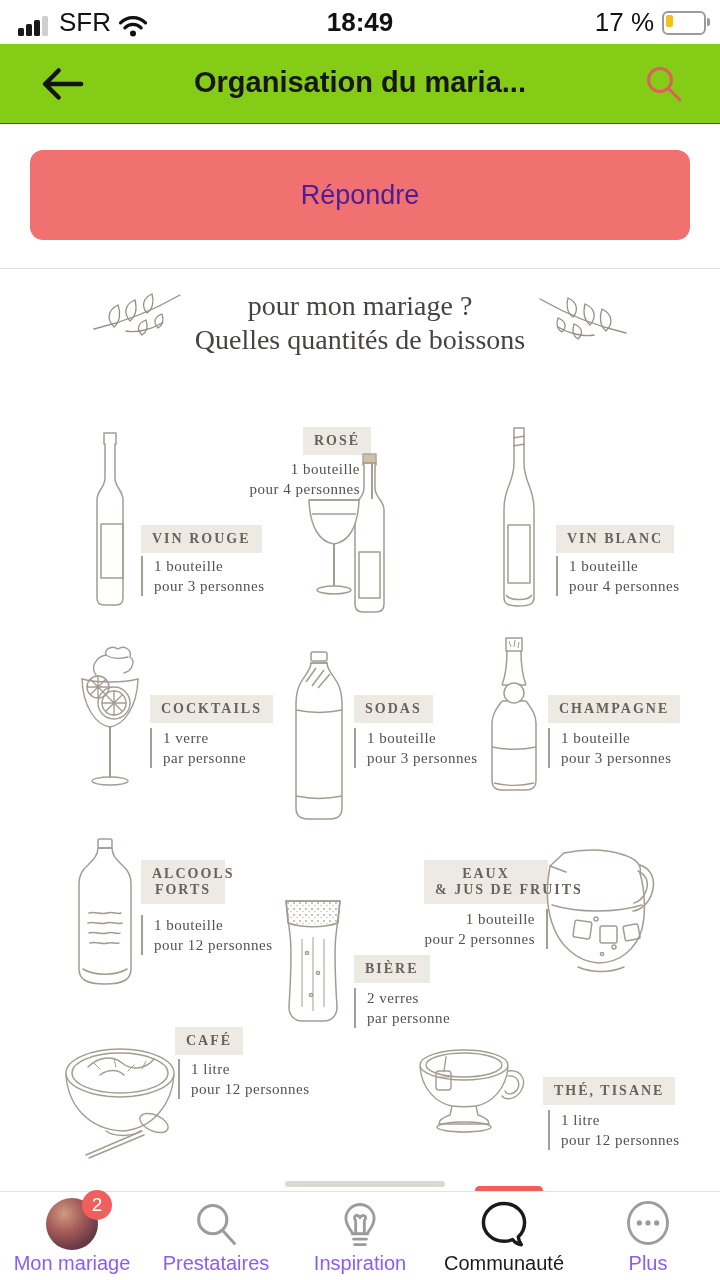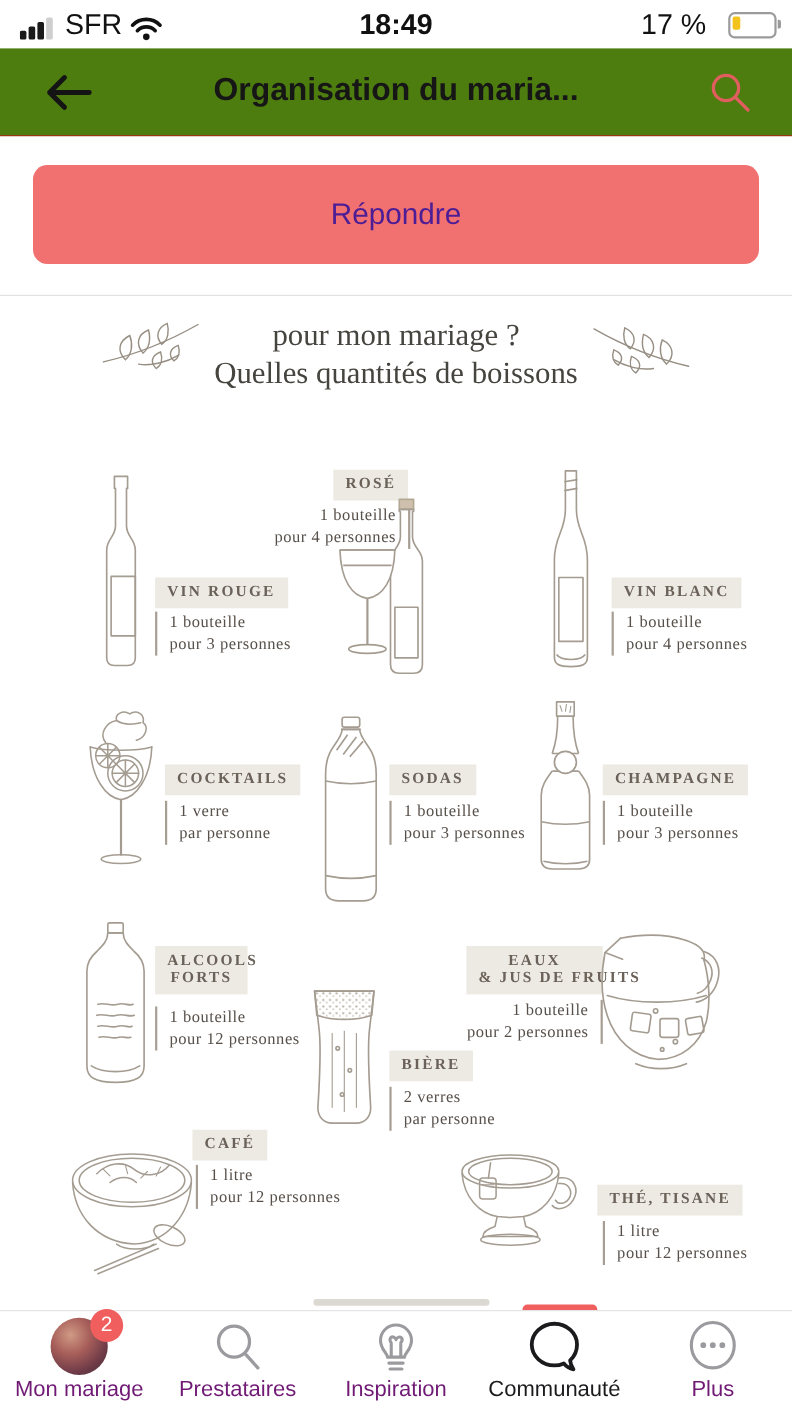--- a/index.html
+++ b/index.html
@@ -4,27 +4,27 @@
 <style>
   html,body{margin:0;padding:0;background:#fff;}
   .phone{position:relative;width:720px;height:1280px;background:#fff;overflow:hidden;
          font-family:"Liberation Sans",sans-serif;color:#1a1a1a;}
   svg{display:block;}
   
   .status{position:absolute;top:0;left:0;width:720px;height:44px;}
   .st-left{position:absolute;left:18px;top:7px;display:flex;align-items:flex-end;gap:7px;}
   .carrier{font-size:26px;font-weight:400;color:#111;}
   .st-time{position:absolute;left:0;right:0;top:7px;text-align:center;font-size:26px;font-weight:700;color:#111;}
-  .st-right{position:absolute;right:14px;top:7px;display:flex;align-items:center;gap:20px;justify-content:space-between;}
+  .st-right{position:absolute;right:14px;top:7px;display:flex;align-items:center;gap:8px;justify-content:space-between;}
   .batt-pct{font-size:26px;color:#111;}
   .battery{position:relative;width:40px;height:20px;border:2px solid #9b9b9b;border-radius:6px;}
   .battery .fill{position:absolute;left:2px;top:2px;width:7px;height:12px;background:#f2c21d;border-radius:2px;}
   .battery .nub{position:absolute;right:-6px;top:5px;width:3px;height:8px;background:#9b9b9b;border-radius:0 2px 2px 0;}
   
-  .header{position:absolute;top:44px;left:0;width:720px;height:79px;background:#4d7c0f;border-bottom:1px solid #b91c1c;}
+  .header{position:absolute;top:44px;left:0;width:720px;height:79px;background:#84cc16;border-bottom:6px solid #b91c1c;}
   .back{position:absolute;left:38px;top:22px;width:48px;height:36px;cursor:pointer;}
   .h-title{position:absolute;left:110px;right:110px;top:22px;text-align:center;
            font-size:29px;font-weight:700;color:#161616;white-space:nowrap;overflow:hidden;}
   .h-search{position:absolute;right:36px;top:20px;width:40px;height:40px;cursor:pointer;}
   
   .reply-sec{position:absolute;top:124px;left:0;width:720px;height:144px;background:#fff;border-bottom:1px solid #dcdcdc;}
   .reply-btn{position:absolute;left:30px;right:30px;top:26px;height:90px;background:#f17070;border:none;
              border-radius:13px;color:#4c1d95;font-size:27px;font-family:"Liberation Sans",sans-serif;
              display:flex;align-items:center;justify-content:center;cursor:pointer;}
   
@@ -41,21 +41,21 @@
   .qty.r{border-left:none;border-right:2px solid #a69e93;padding-left:0;padding-right:11px;text-align:right;}
   .art{position:absolute;}
   .brand{position:absolute;left:0;right:0;top:880px;display:flex;align-items:center;justify-content:center;
          gap:14px;color:#be185d;font-size:18px;letter-spacing:8px;margin-top:44px;}
   .tagline{position:absolute;left:285px;top:912px;width:160px;height:6px;background:#d6d2cb;opacity:.85;border-radius:3px;}
   
   .nav{position:absolute;left:0;bottom:0;width:720px;height:88px;background:#fff;border-top:1px solid #e2e2e2;
        display:flex;}
   .nav-item{flex:1;display:flex;flex-direction:column;align-items:center;justify-content:flex-start;
             padding-top:6px;cursor:pointer;position:relative;}
-  .nav-label{font-size:20px;color:#701a75;margin-top:2px;white-space:nowrap;}
+  .nav-label{font-size:20px;color:#8b5cf6;margin-top:2px;white-space:nowrap;}
   .nav-item.active .nav-label{color:#1b1b1d;font-weight:400;}
   .nav-ind{position:absolute;left:475px;bottom:85px;width:68px;height:9px;border-radius:5px;background:#f15e5e;}
   .avatar{position:relative;width:52px;height:52px;border-radius:50%;
           background:radial-gradient(circle at 35% 30%, #d09a85 0%, #a85f5a 35%, #6d3a47 70%, #46303c 100%);}
   .badge{position:absolute;top:-8px;right:-14px;min-width:30px;height:30px;border-radius:15px;background:#f15e5e;
          color:#fff;font-size:19px;display:flex;align-items:center;justify-content:center;
          font-family:"Liberation Sans",sans-serif;}
 </style>
 </head>
 <body>

